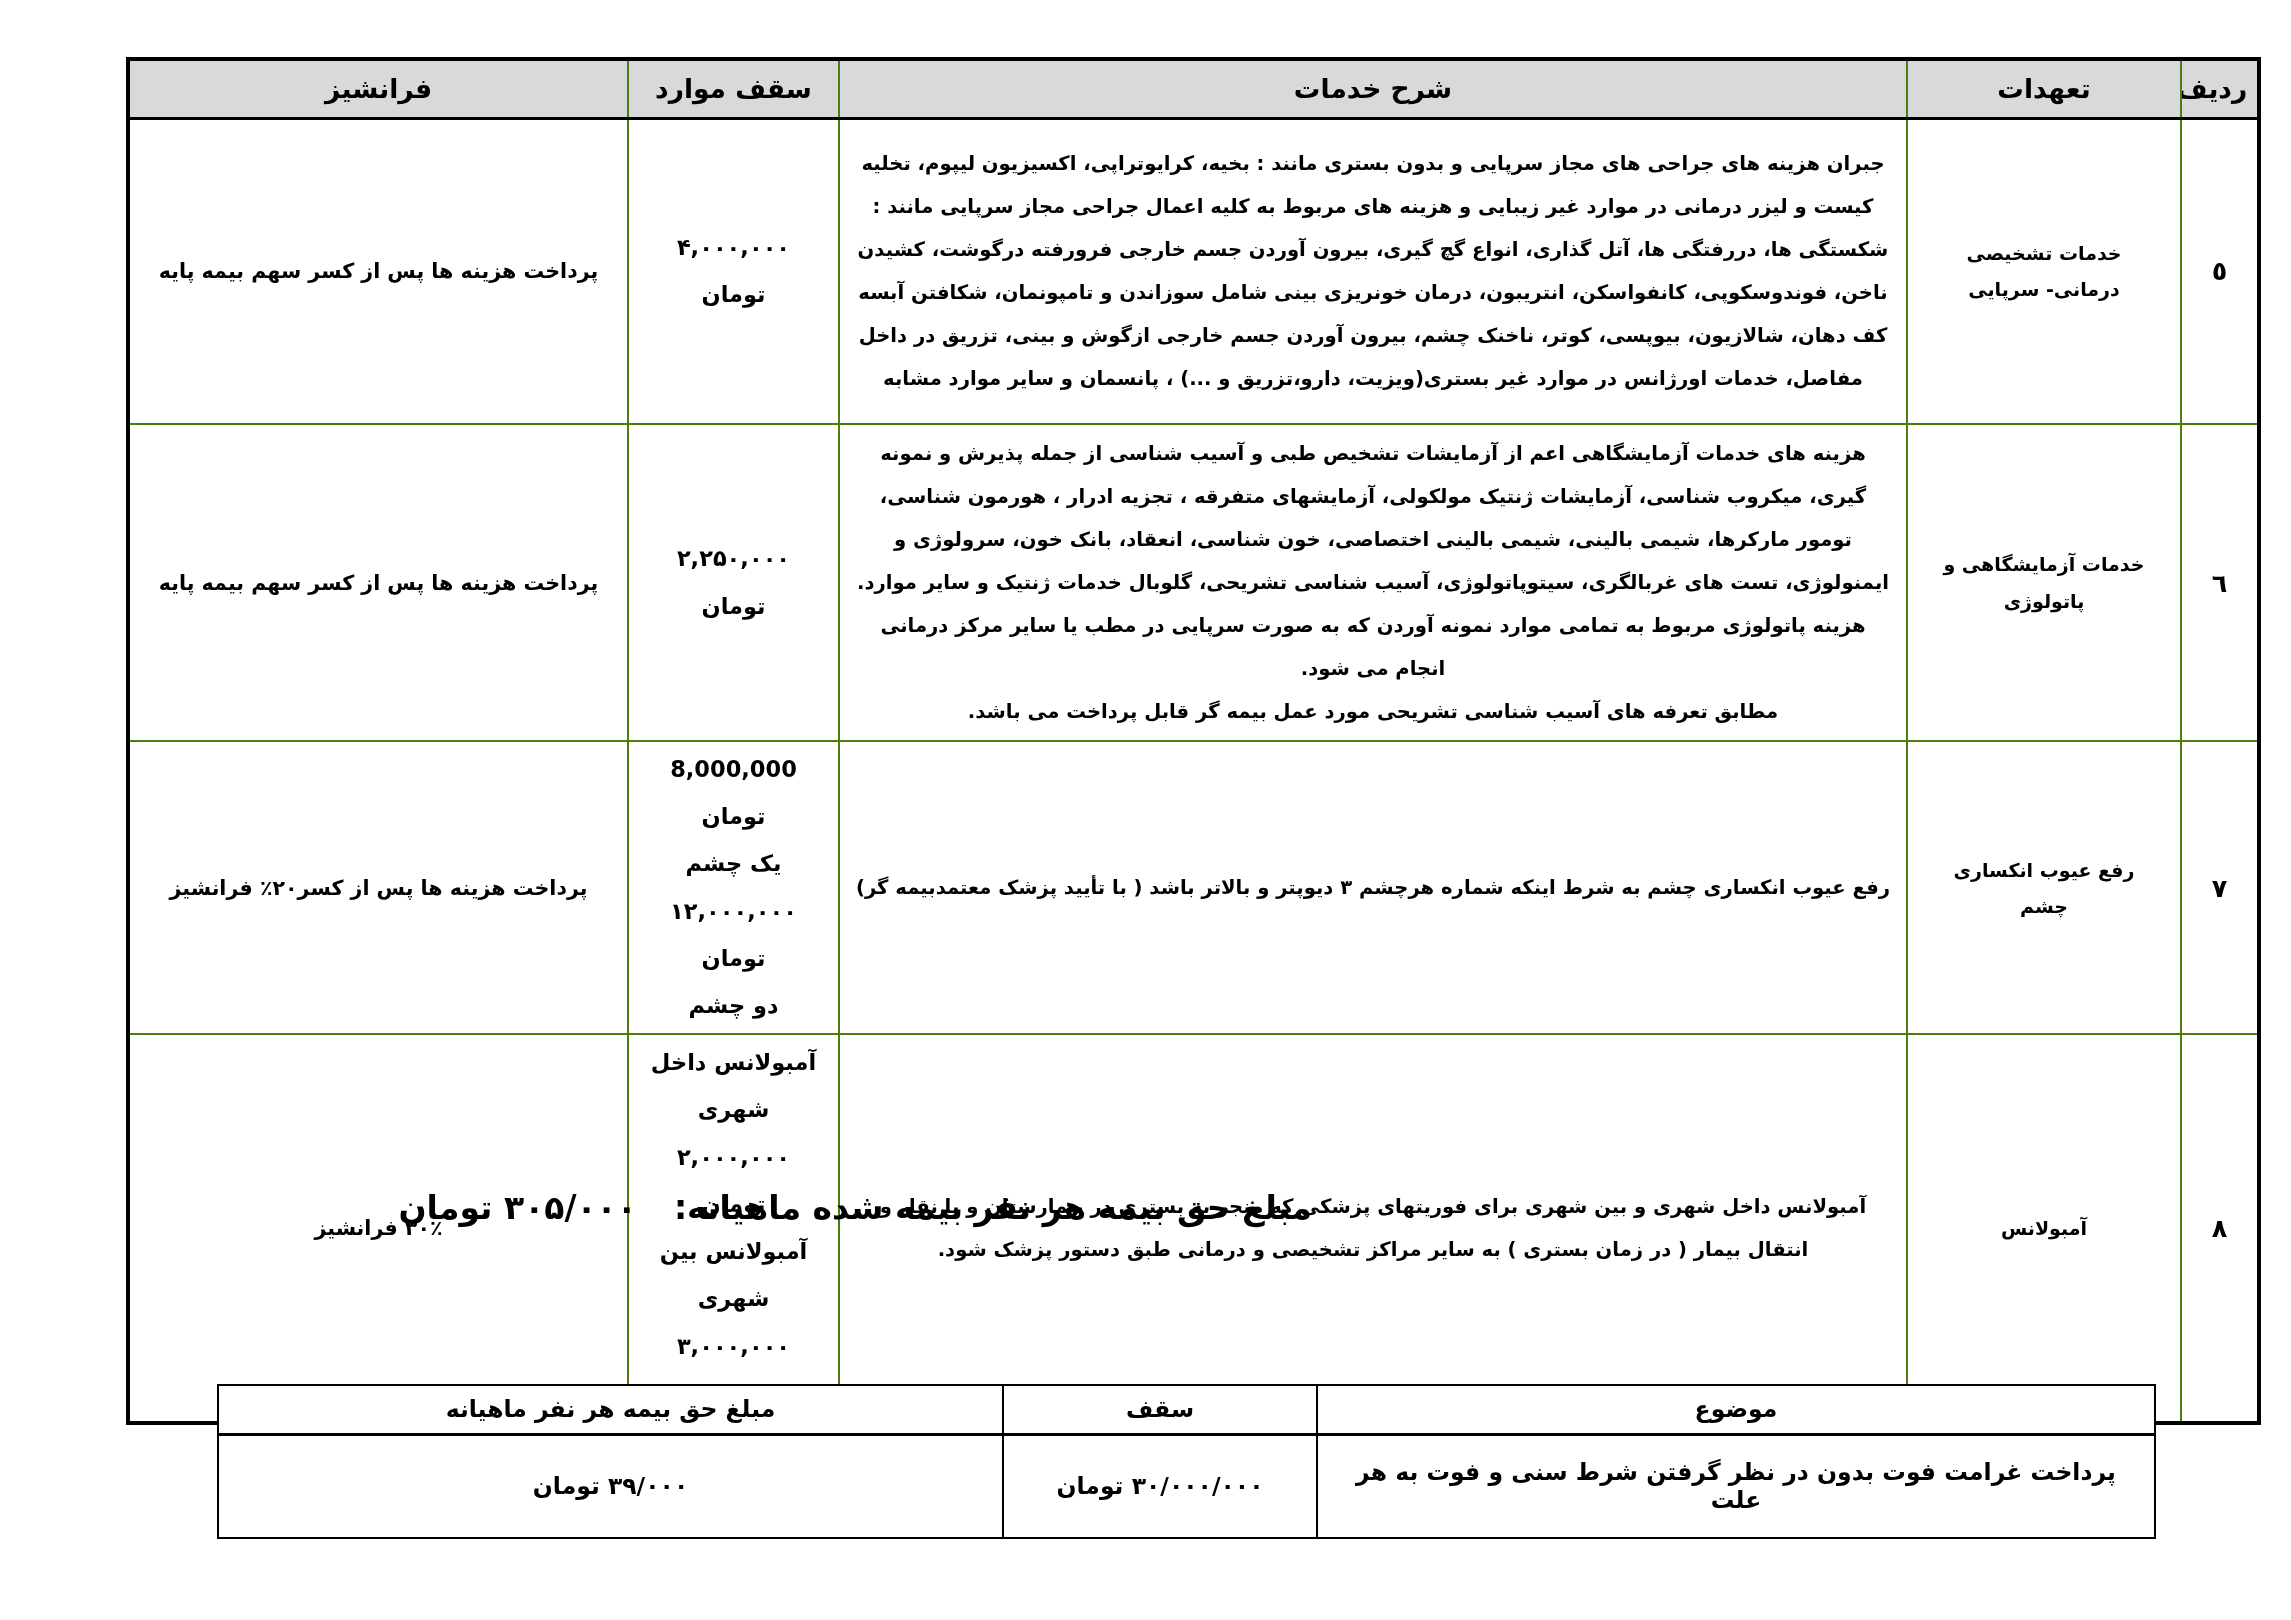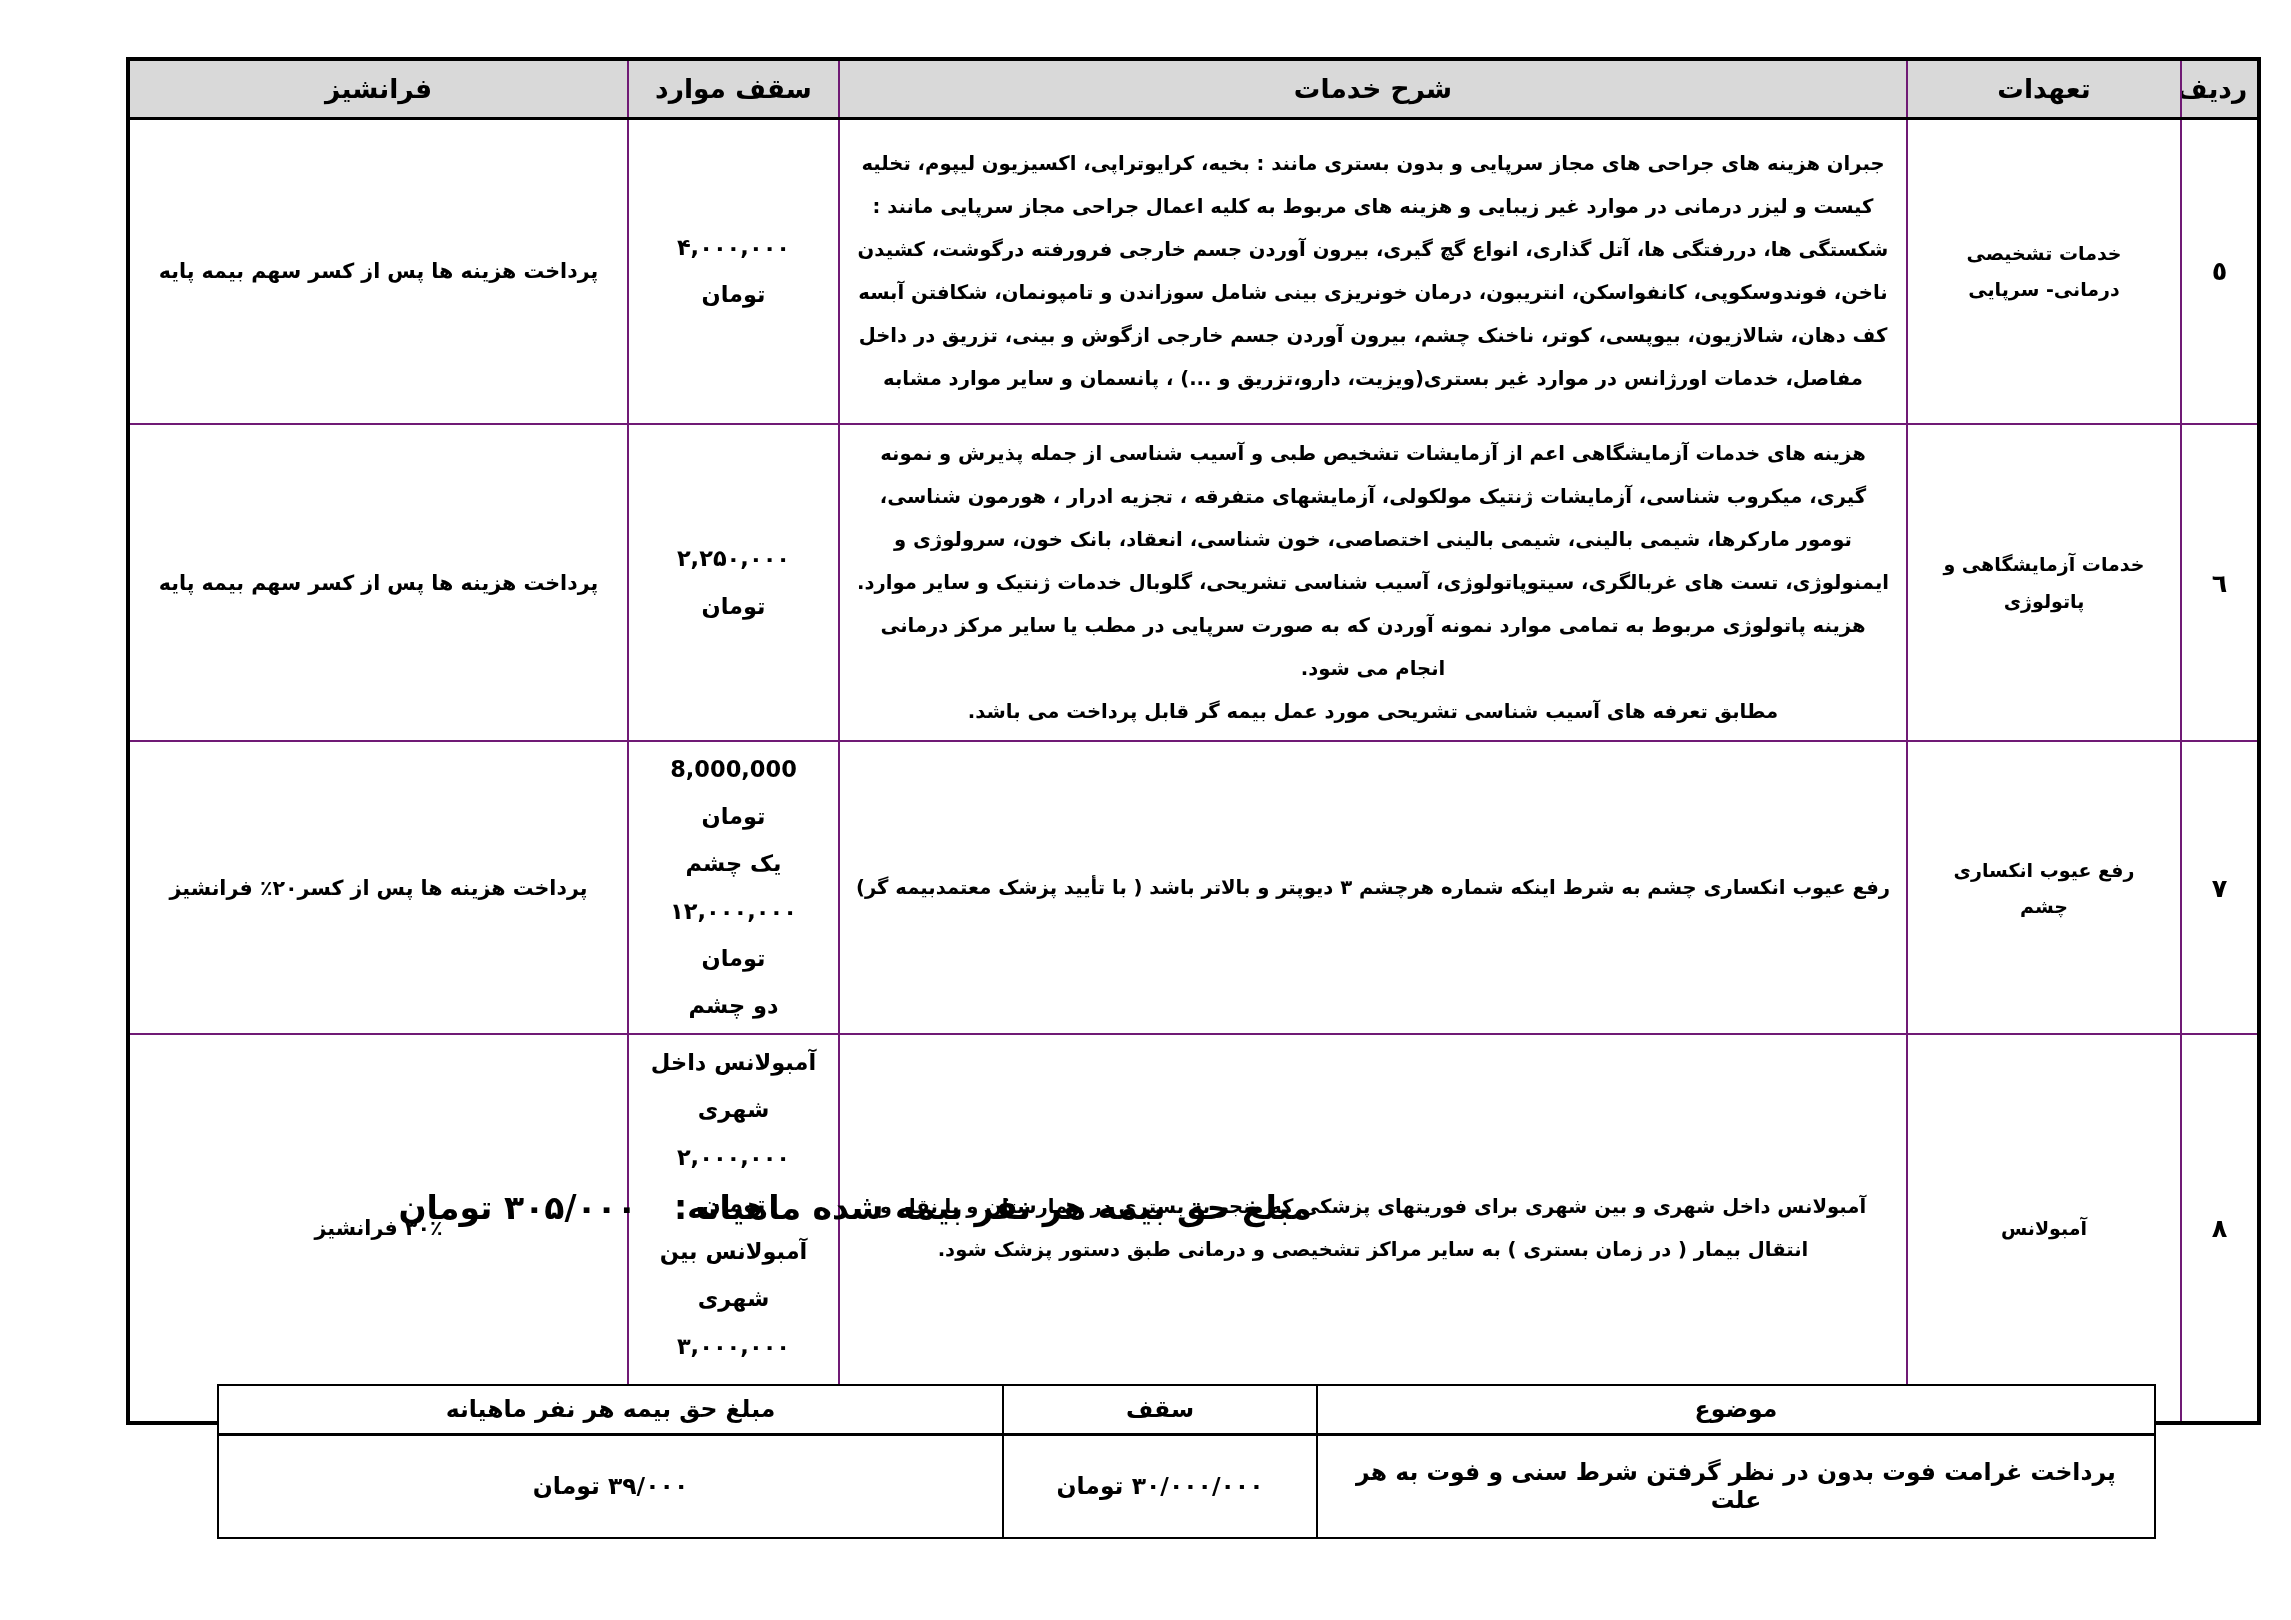--- a/index.html
+++ b/index.html
@@ -20,21 +20,21 @@
   table.main-table{
     position:absolute;
     top:57px;
     left:127px;
     width:2132px;
     border-collapse:collapse;
     table-layout:fixed;
     border:4.9px solid #000;
   }
   table.main-table td, table.main-table th{
-    border:2px solid #701a75;
+    border:2px solid #4d7c0f;
     vertical-align:middle;
     text-align:center;
     padding:3.9px 13.7px;
     overflow:hidden;
   }
   table.main-table thead th{
     background:#d9d9d9;
     font-size:26.5px;
     border-bottom:3.9px solid #000;
     padding:5.9px 9.8px;

